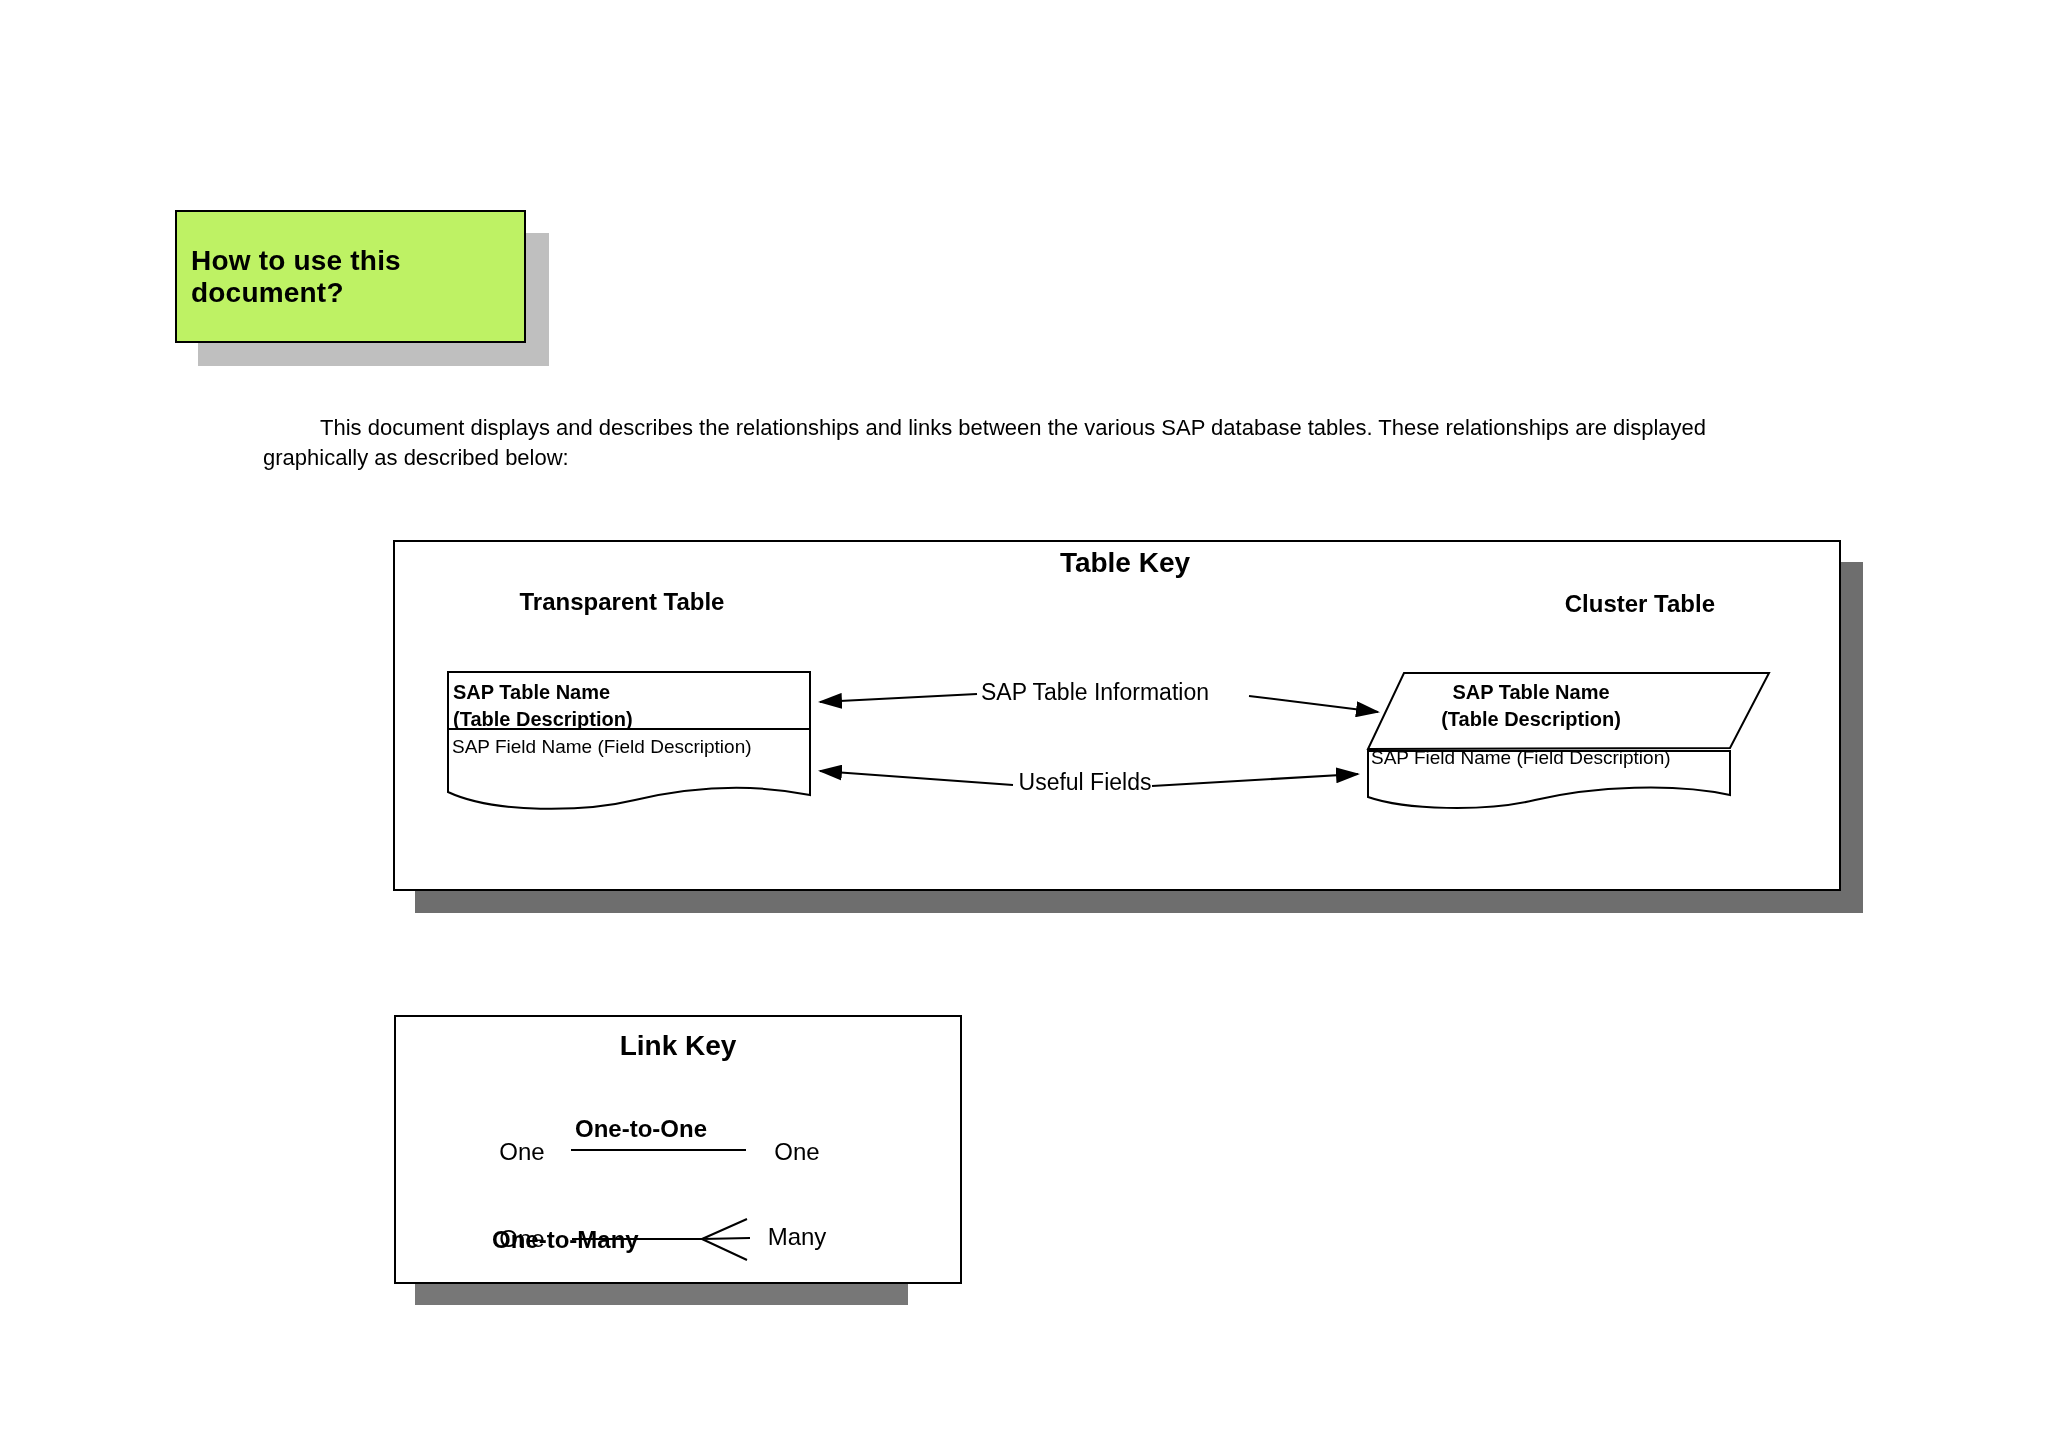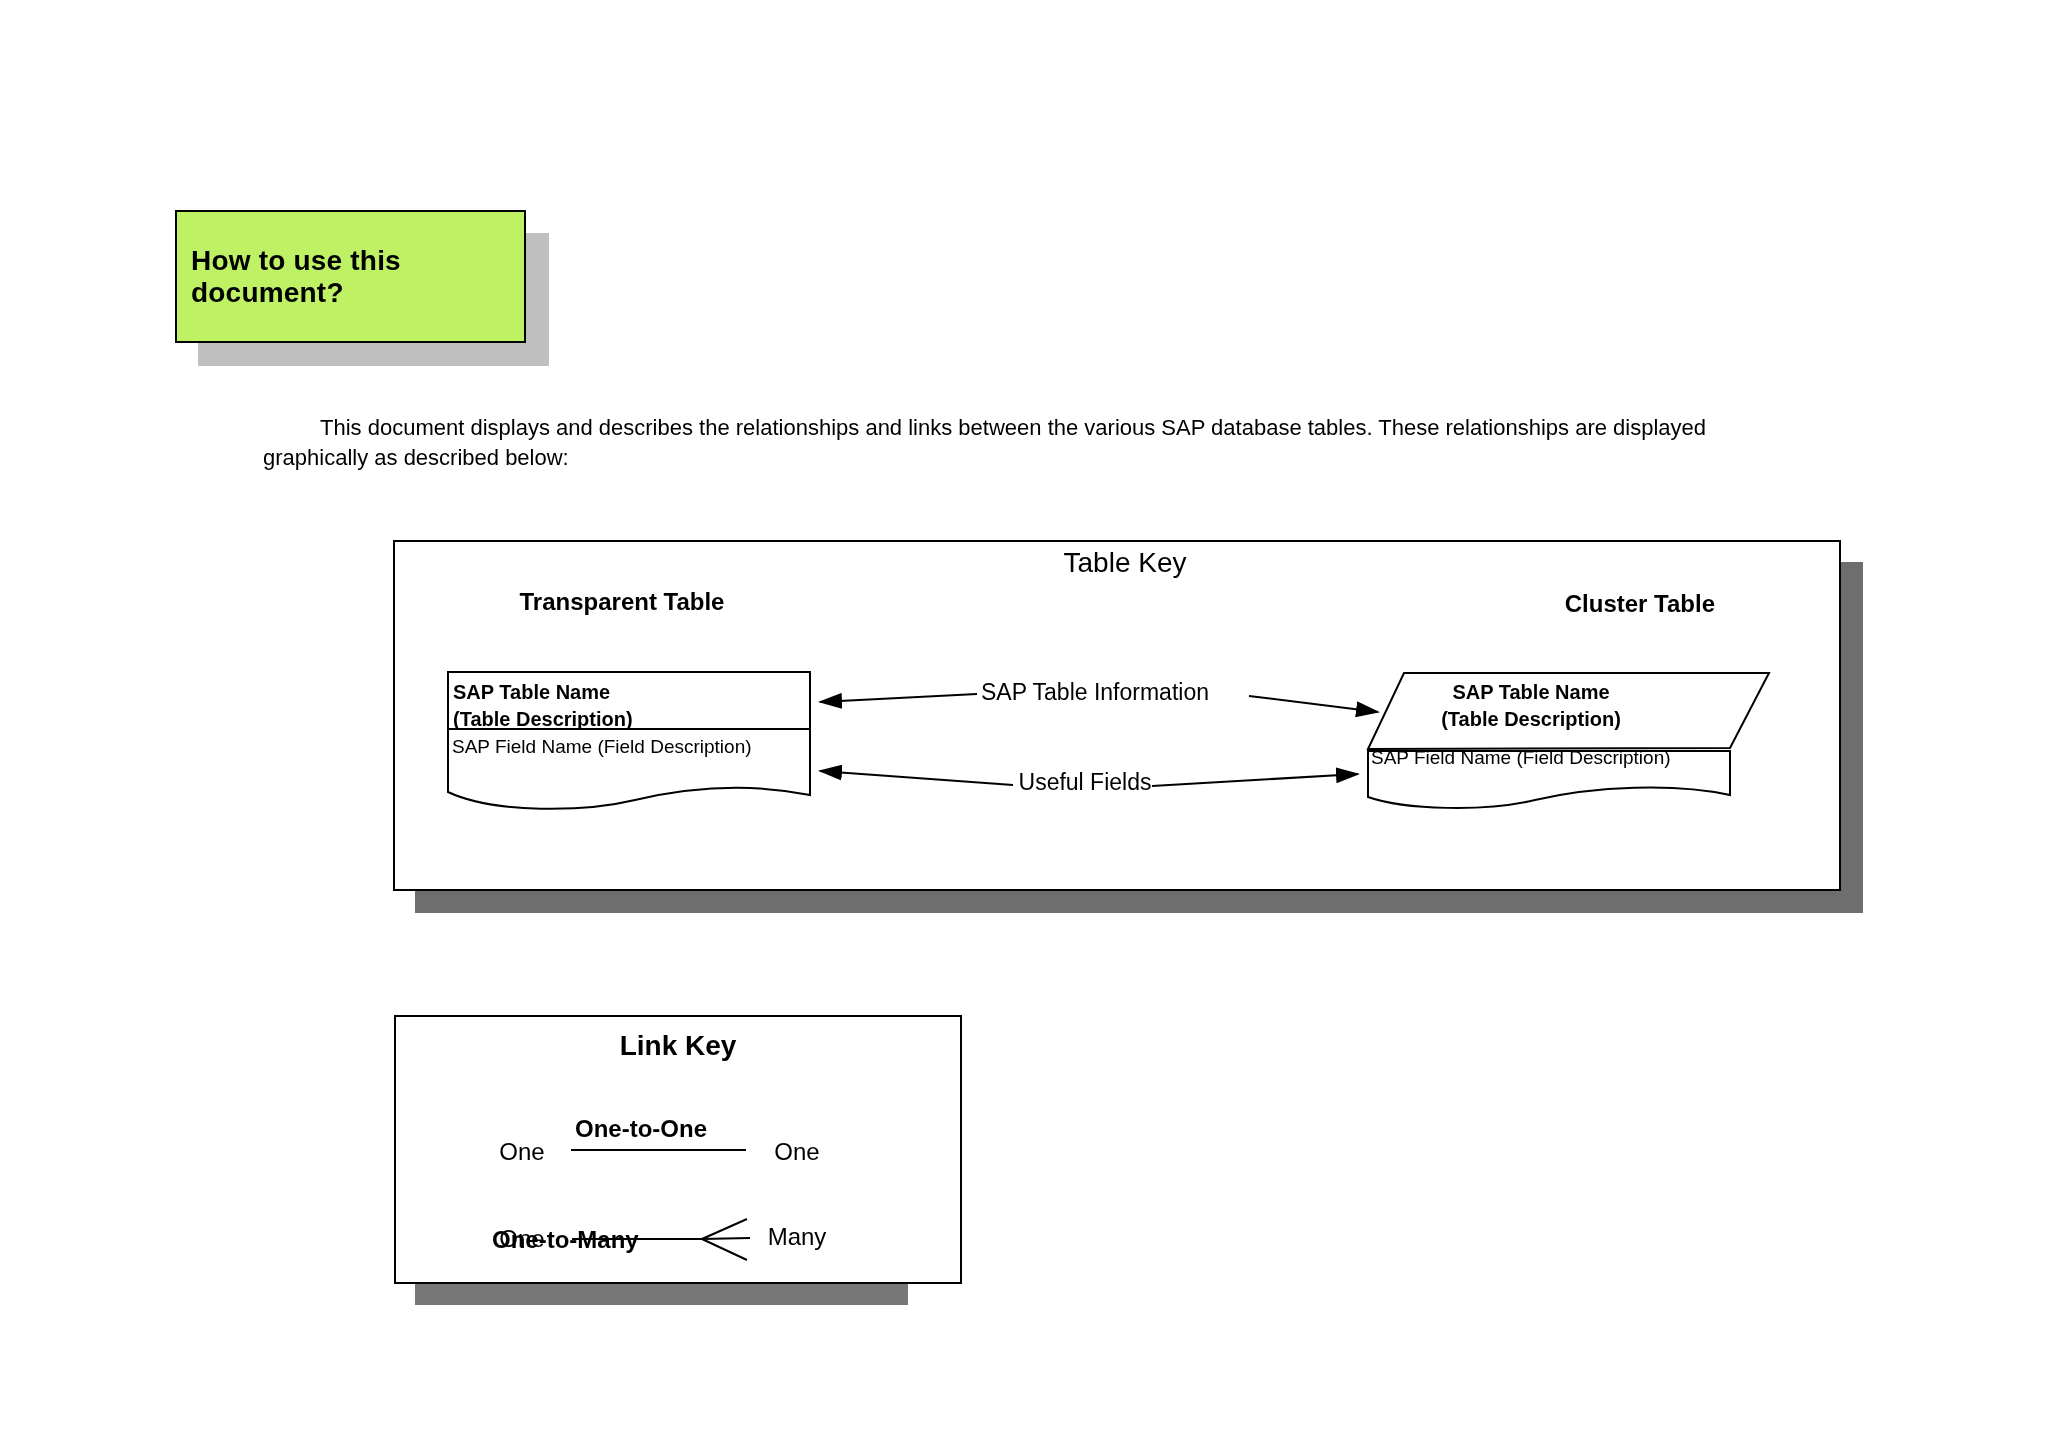--- a/index.html
+++ b/index.html
@@ -38,21 +38,21 @@
   .tablekey-shadow{
     left:415px;top:562px;width:1448px;height:351px;
     background:#6e6e6e;
   }
   .tablekey-panel{
     left:393px;top:540px;width:1448px;height:351px;
     background:#fff;border:2px solid #000;box-sizing:border-box;
   }
   .tablekey-title{
     left:16px;right:0;top:5px;text-align:center;
-    font-size:28px;font-weight:normal;
+    font-size:28px;font-weight:bold;
   }
   .transparent-label{
     left:77px;top:46px;width:300px;text-align:center;
     font-size:24px;font-weight:bold;
   }
   .cluster-label{
     left:1020px;top:48px;width:300px;text-align:right;
     font-size:24px;font-weight:bold;
   }
   .diagram-svg{left:0;top:0;width:1448px;height:351px;}

